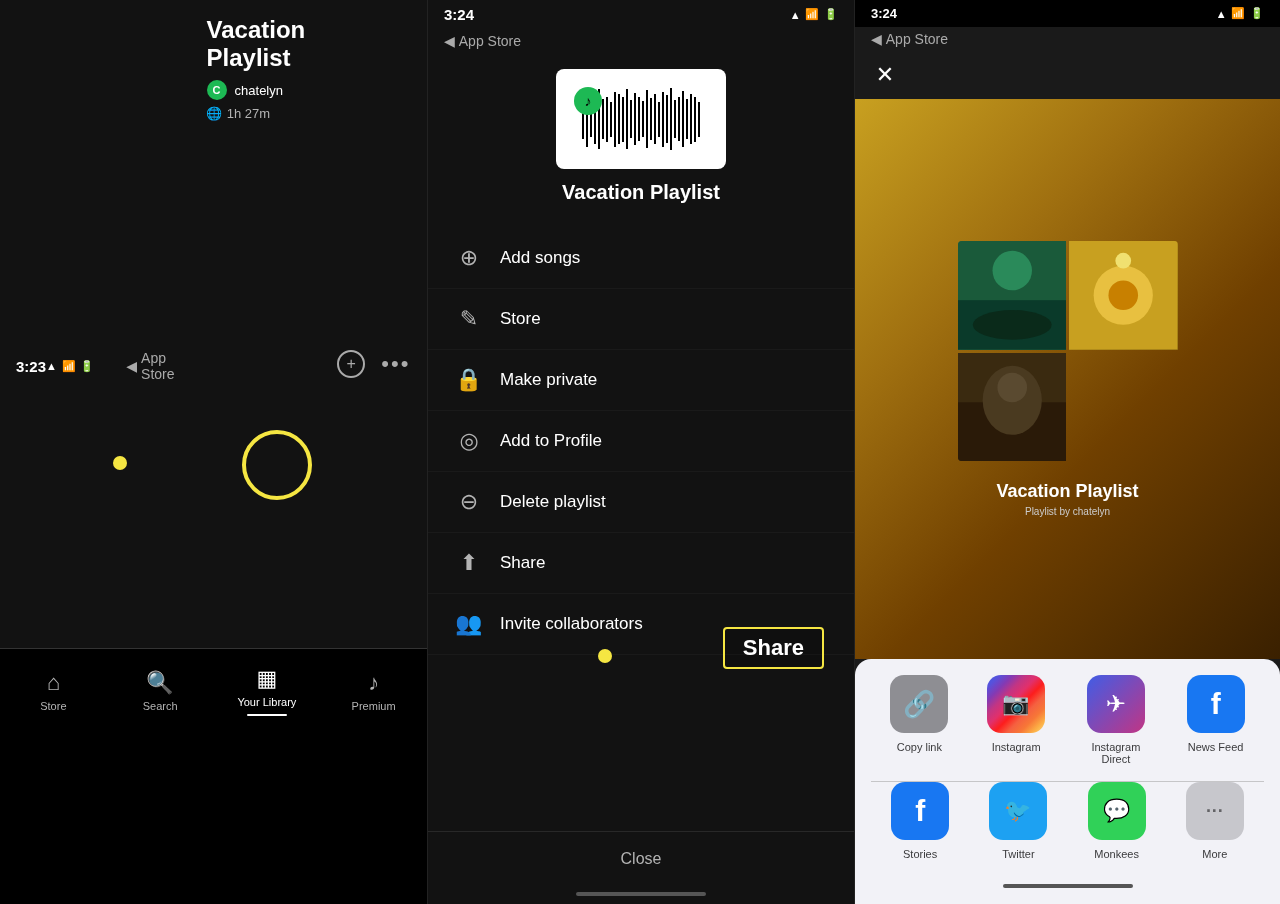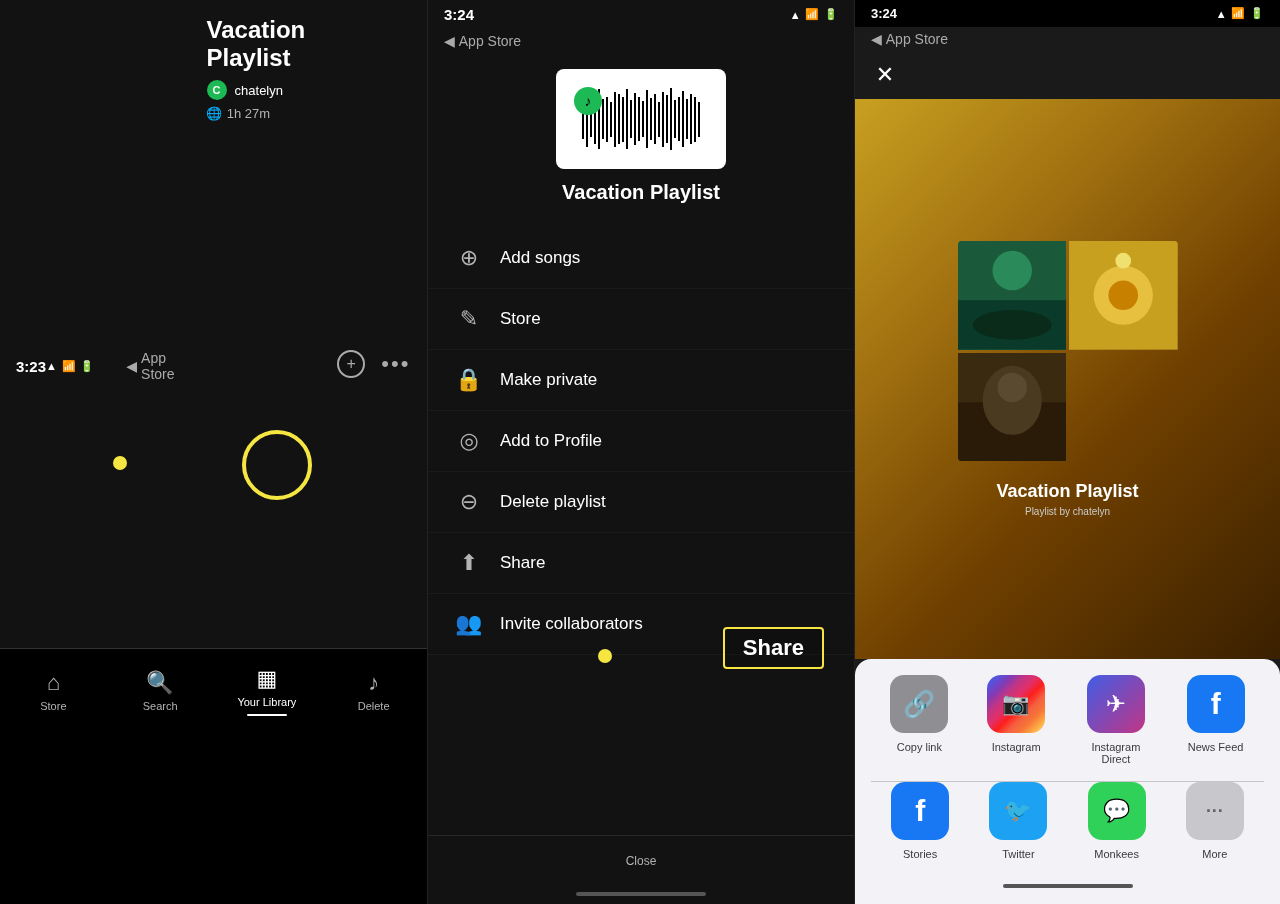--- a/index.html
+++ b/index.html
@@ -316,21 +316,21 @@
 
     .close-btn-p2 {
       display: flex;
       justify-content: center;
       padding: 18px;
       border-top: 1px solid #282828;
       background: #121212;
     }
     .close-text {
       color: #b3b3b3;
-      font-size: 12px;
+      font-size: 16px;
     }
 
     
     .home-indicator {
       display: flex;
       justify-content: center;
       padding: 6px 0 8px;
       background: #121212;
     }
     .home-bar {
@@ -564,21 +564,21 @@
       <span class="nav-icon">🔍</span>
       <span>Search</span>
     </div>
     <div class="nav-item active">
       <span class="nav-icon">▦</span>
       <span>Your Library</span>
       <div class="nav-underline"></div>
     </div>
     <div class="nav-item">
       <span class="nav-icon">♪</span>
-      <span>Delete</span>
+      <span>Premium</span>
     </div>
   </div>
 </div>
 
 <div class="panel2">
 
   <div class="status-bar">
     <span class="time">3:24</span>
     <div class="status-icons">
       <span>▲</span>

